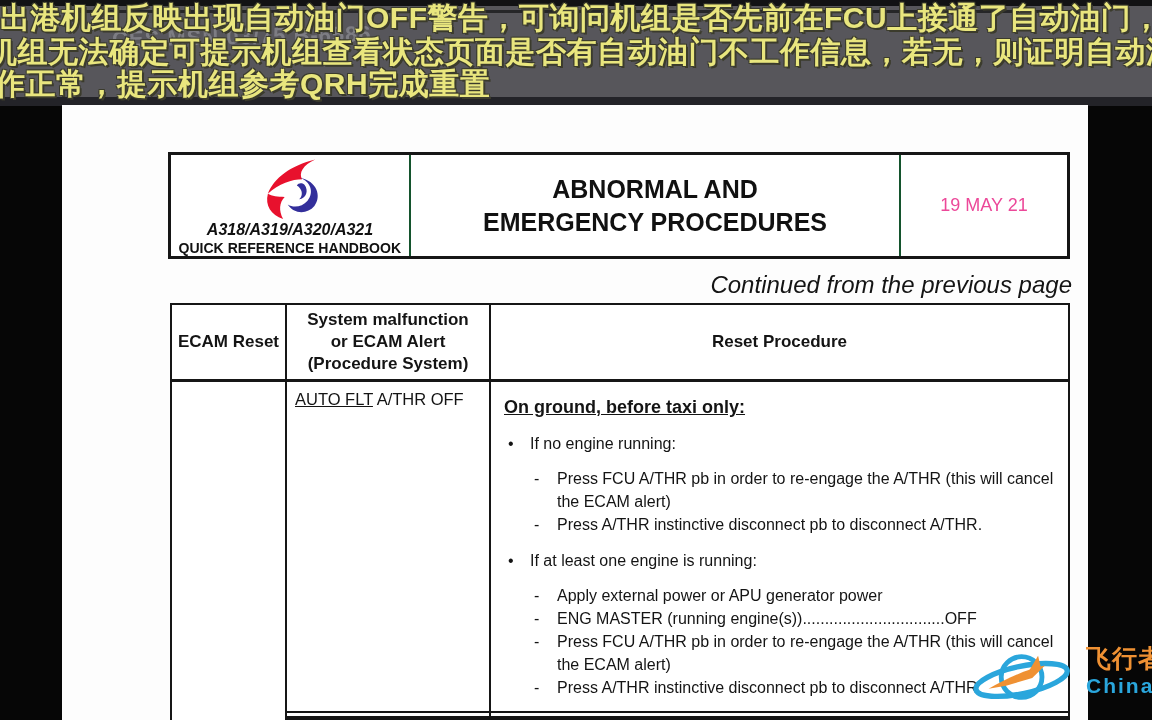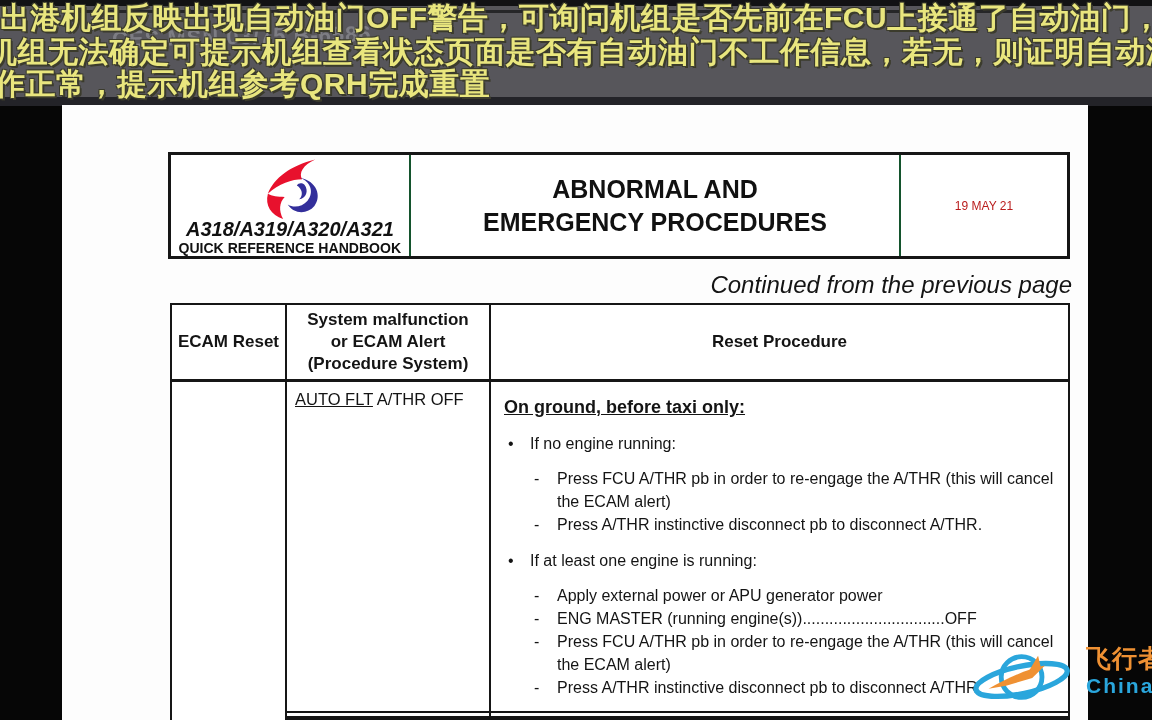--- a/index.html
+++ b/index.html
@@ -22,28 +22,28 @@
   .sub-line3{left:-5px;top:69px;}
 
   
   .page{position:absolute;left:62px;top:105px;width:1026px;height:615px;background:#fdfdfd;z-index:1;}
 
   
   .hdr-table{position:absolute;left:106px;top:47px;width:902px;height:107px;
              border:3px solid #161616;display:flex;background:#fff;}
   .hdr-cell{border-right:2px solid #14532d;}
   .logo-cell{width:240px;display:flex;flex-direction:column;align-items:center;justify-content:flex-start;padding-top:3px;}
-  .fleet{font-size:20px;font-weight:bold;font-style:italic;letter-spacing:0;line-height:21px;color:#111;}
+  .fleet{font-size:16px;font-weight:bold;font-style:italic;letter-spacing:0;line-height:21px;color:#111;}
   .handbook{font-size:14.5px;font-weight:bold;line-height:16px;color:#111;transform:scaleX(0.97);}
   .title-cell{flex:1;display:flex;flex-direction:column;align-items:center;justify-content:center;
               font-size:25px;font-weight:bold;line-height:33px;color:#111;text-align:center;}
   .ref-cell{width:166px;border-right:none;display:flex;flex-direction:column;}
   .ref-code{height:69px;border-bottom:2px solid #161616;display:flex;align-items:center;justify-content:center;
             font-size:31px;font-weight:bold;color:#111;}
-  .ref-date{flex:1;display:flex;align-items:center;justify-content:center;font-size:12px;color:#b91c1c;}
+  .ref-date{flex:1;display:flex;align-items:center;justify-content:center;font-size:18px;color:#ec4899;}
 
   .continued{position:absolute;right:16px;top:166px;font-size:24px;font-weight:normal;font-style:italic;
              color:#141414;white-space:nowrap;}
 
   
   .main-table{position:absolute;left:108px;top:198px;width:900px;height:540px;background:#fff;
               border:2px solid #161616;border-bottom:none;
               display:grid;grid-template-columns:115px 204px 1fr;grid-template-rows:77px 1fr;}
   .mt-cell{border-color:#161616;color:#141414;}
   .mt-head{font-weight:bold;font-size:17px;display:flex;flex-direction:column;align-items:center;

